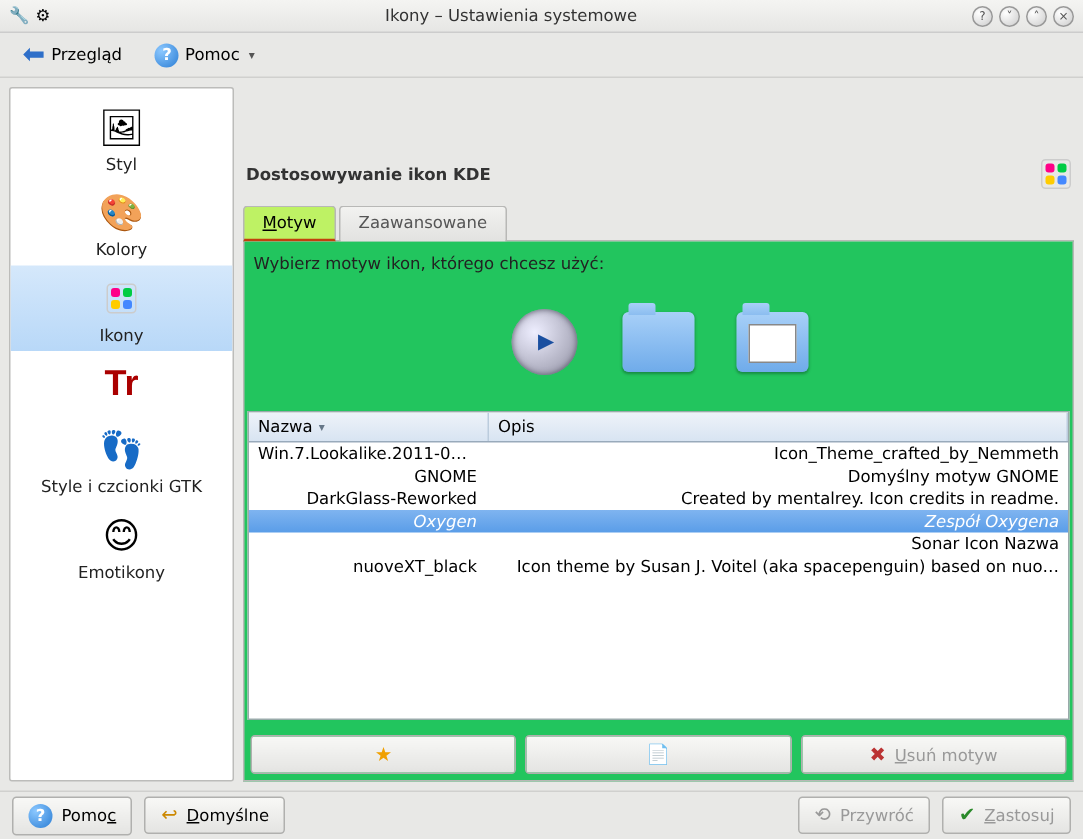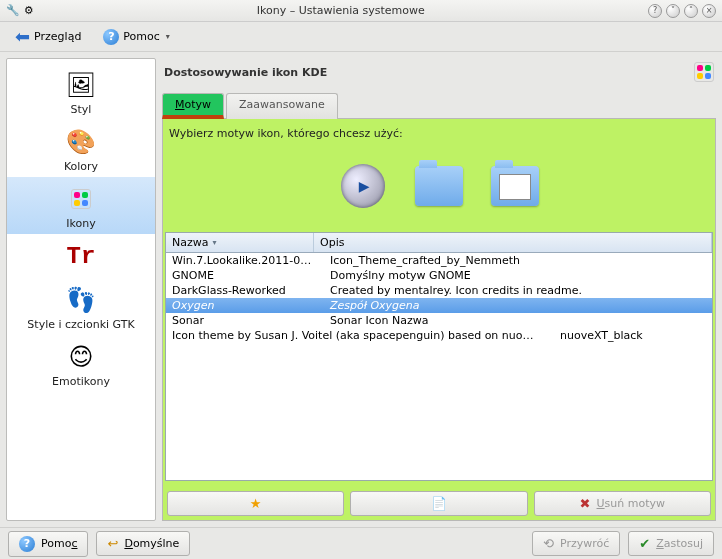--- a/index.html
+++ b/index.html
@@ -25,55 +25,55 @@
 
 .sidebar { width: 150px; background: #fff; border: 1px solid #bcbcba; border-radius: 2px; overflow-y: auto; padding: 4px 0; }
 .side-item { text-align: center; padding: 6px 4px 4px; cursor: pointer; }
 .side-item.selected { background: linear-gradient(#d5e8fb, #b8d8f8); }
 .side-icon { width: 32px; height: 32px; margin: 0 auto 2px; display: flex; align-items: center; justify-content: center; font-size: 24px; }
 .side-label { color: #222; }
 .side-item.selected .side-label { font-weight: normal; }
 
 
 .content { flex: 1; display: flex; flex-direction: column; gap: 6px; }
-.content-head { display: flex; align-items: center; justify-content: space-between; padding: 4px 2px; }
+.content-head { display: flex; align-items: center; justify-content: space-between; padding: 4px 2px; margin-top: 44px; }
 .content-title { font-weight: bold; color: #333; }
 .grid-icon { width: 20px; height: 20px; display: grid; grid-template-columns: 1fr 1fr; gap: 2px; padding: 2px; border: 1px solid #ccc; border-radius: 3px; }
 .grid-icon span { border-radius: 2px; }
 .grid-icon span:nth-child(1){background:#f08;}
 .grid-icon span:nth-child(2){background:#0c4;}
 .grid-icon span:nth-child(3){background:#fc0;}
 .grid-icon span:nth-child(4){background:#48f;}
 
 
 .tabs { display: flex; border-bottom: 1px solid #b8b8b6; }
 .tab { padding: 4px 12px; background: linear-gradient(#f2f2f0,#e2e2e0); border: 1px solid #b8b8b6; border-bottom: none; border-radius: 3px 3px 0 0; margin-right: 2px; cursor: pointer; position: relative; top: 1px; color: #555; }
-.tab.active { background: #22c55e; color: #000; border-bottom: 4px solid #c2410c; }
+.tab.active { background: #bef264; color: #000; border-bottom: 2px solid #c2410c; }
 .tab .ul { text-decoration: underline; }
 
-.tab-body { flex: 1; display: flex; flex-direction: column; padding: 8px 2px 2px; gap: 8px; border: 1px solid #b8b8b6; border-top: none; background: #bef264; }
+.tab-body { flex: 1; display: flex; flex-direction: column; padding: 8px 2px 2px; gap: 8px; border: 1px solid #b8b8b6; border-top: none; background: #22c55e; }
 .hint { color: #222; padding-left: 4px; }
 
 
 .preview { display: flex; justify-content: center; gap: 28px; padding: 14px 0; }
 .pv-icon { width: 48px; height: 48px; display: flex; align-items: center; justify-content: center; }
 .gear { width: 44px; height: 44px; border-radius: 50%; background: radial-gradient(circle at 35% 35%, #eef, #aab 70%, #778); position: relative; box-shadow: inset 0 0 4px #556; }
 .gear::after { content: "▶"; position: absolute; left: 50%; top: 50%; transform: translate(-40%,-50%); color: #1a4fa0; font-size: 14px; }
 .folder { width: 48px; height: 40px; background: linear-gradient(#a8d0f8,#6fabea); border-radius: 4px; position: relative; box-shadow: 0 1px 2px rgba(0,0,0,.3); }
 .folder::before { content:""; position: absolute; top:-6px; left:4px; width: 18px; height: 8px; background: linear-gradient(#a8d0f8,#8bbdf0); border-radius: 2px 2px 0 0; }
 .folder.preview2::after { content:""; position:absolute; left:8px; top:8px; right:8px; bottom:6px; background:#fff; border:1px solid #888; }
 
 
 .table-wrap { flex: 1; border: 1px solid #9aa; background: #fff; display: flex; flex-direction: column; overflow: hidden; }
 .thead { display: flex; background: linear-gradient(#eef3f9,#d8e4f2); border-bottom: 1px solid #9ab; }
 .th { padding: 3px 6px; border-right: 1px solid #bcd; cursor: pointer; display: flex; align-items: center; gap: 4px; }
-.th.name { width: 148px; }
+.th.name { width: 160px; }
 .th.desc { flex: 1; }
 .sort-ind { font-size: 8px; color: #678; }
-.tbody { flex: 1; overflow-y: auto; }
+.tbody { flex: 1; overflow-y: auto; text-align: right; }
 .tr { display: flex; padding: 0; cursor: pointer; }
 .tr.selected { background: linear-gradient(#7fb4f0,#5a9de8); color: #fff; font-style: italic; }
 .td { padding: 1px 6px; white-space: nowrap; overflow: hidden; text-overflow: ellipsis; }
 .td.name { width: 158px; }
 .td.desc { flex: 1; }
 
 
 .actions { display: flex; gap: 6px; padding: 2px; }
 .btn { flex: 1; padding: 4px 8px; background: linear-gradient(#f8f8f6,#e4e4e2); border: 1px solid #b0b0ae; border-radius: 3px; display: flex; align-items: center; justify-content: center; gap: 6px; cursor: pointer; }
 .btn.disabled { color: #999; cursor: default; }
@@ -137,21 +137,21 @@
         <span class="grid-icon">
             <span></span>
             <span></span>
             <span></span>
             <span></span>
           </span>
       </div>
       <div class="side-label">Ikony</div>
     </div>
     <div class="side-item">
-      <div class="side-icon" style="color:#a00;font-family:Liberation Mono, monospace;font-weight:bold;">Tr</div>
+      <div class="side-icon" style="color:#a00;font-family:Liberation Sans, sans-serif;font-weight:bold;">Tr</div>
     </div>
     <div class="side-item">
       <div class="side-icon">👣</div>
       <div class="side-label">Style i czcionki GTK</div>
     </div>
     <div class="side-item">
       <div class="side-icon">😊</div>
       <div class="side-label">Emotikony</div>
     </div>
   </div>
@@ -209,26 +209,25 @@
             </div>
             <div class="tr">
               <div class="td name">DarkGlass-Reworked</div>
               <div class="td desc">Created by mentalrey. Icon credits in readme.</div>
             </div>
             <div class="tr selected">
               <div class="td name">Oxygen</div>
               <div class="td desc">Zespół Oxygena</div>
             </div>
             <div class="tr">
-              <div class="td name">Sonar</div>
               <div class="td desc">Sonar Icon Nazwa</div>
             </div>
             <div class="tr">
+              <div class="td name">nuoveXT_black</div>
               <div class="td desc">Icon theme by Susan J. Voitel (aka spacepenguin) based on nuo…</div>
-              <div class="td name">nuoveXT_black</div>
             </div>
           </div>
         </div>
 
         <div class="actions">
           <div class="btn">
             <span class="btn-icon star">★</span>
           </div>
           <div class="btn">
             <span class="btn-icon doc-ic">📄</span>

